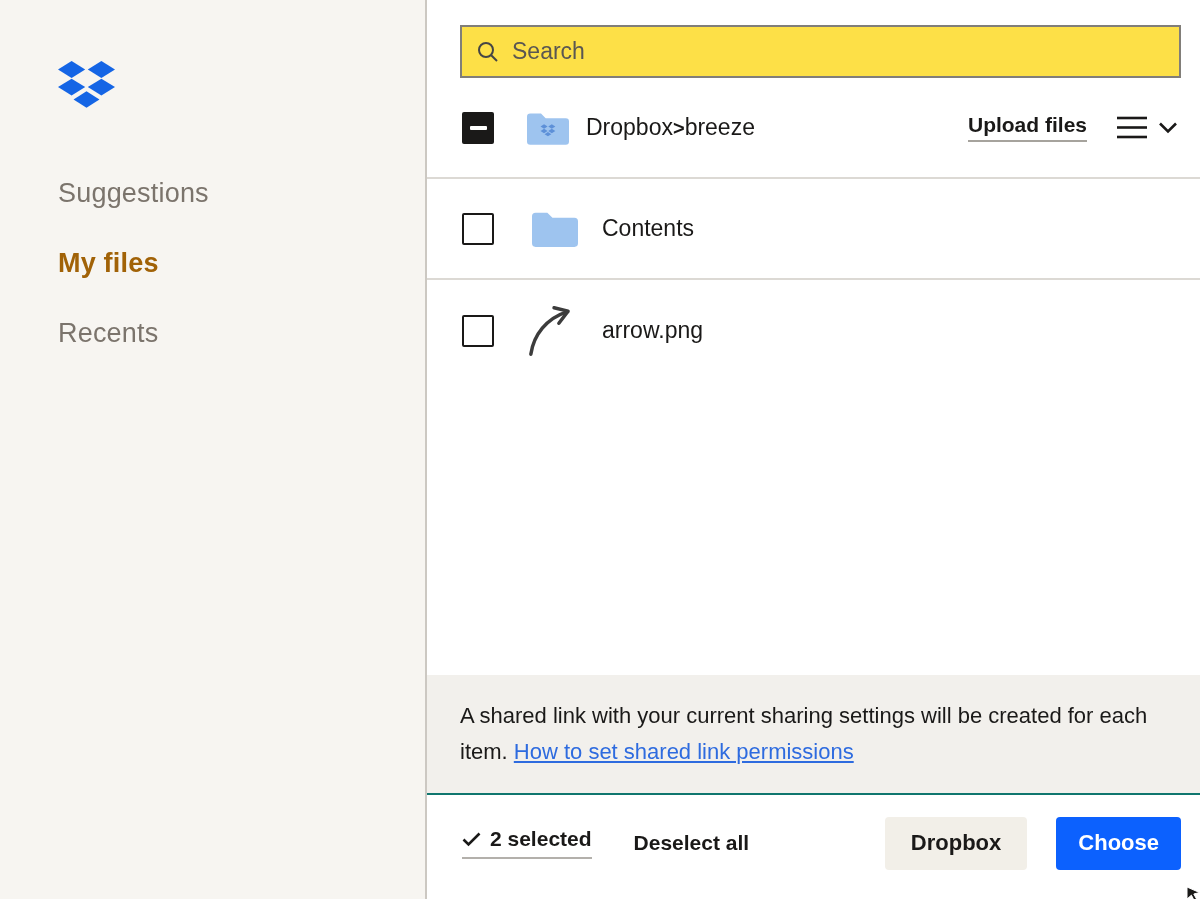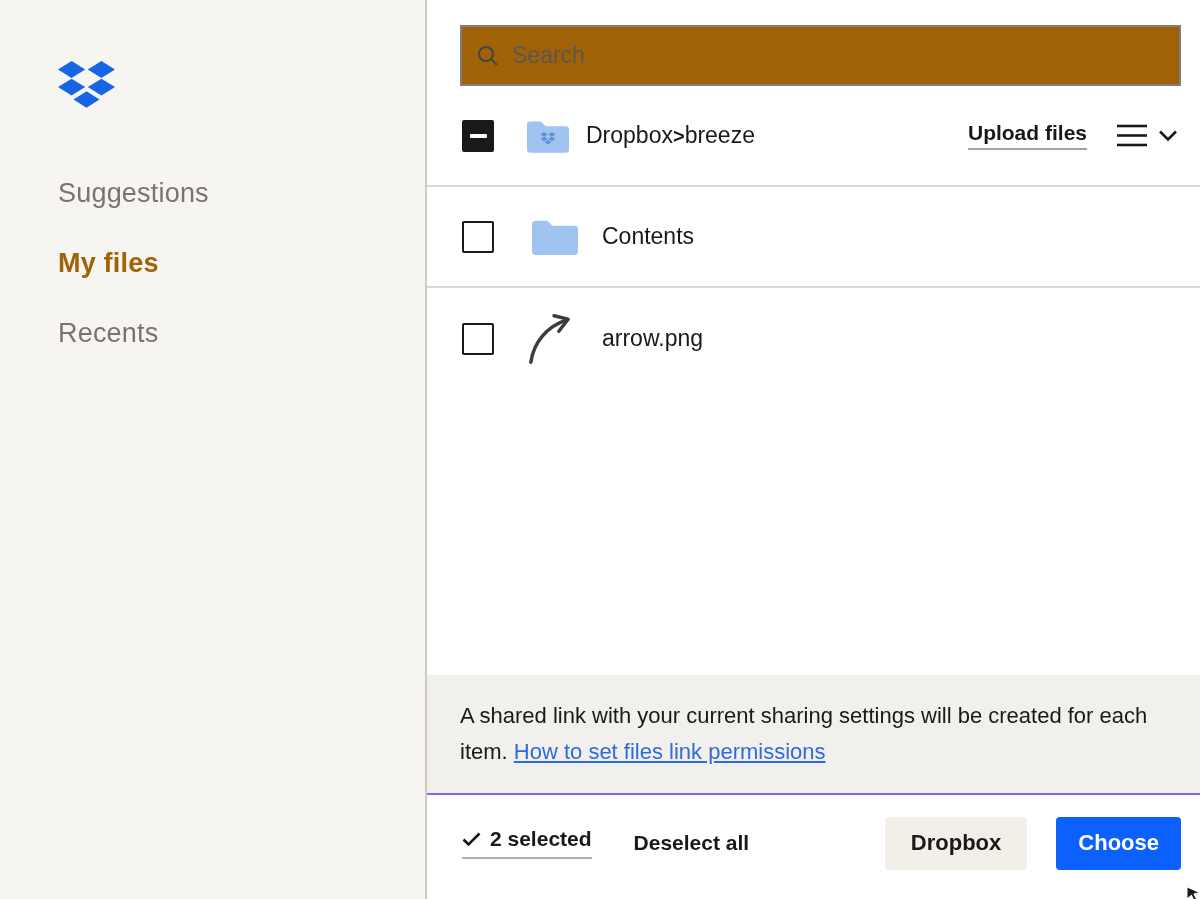--- a/index.html
+++ b/index.html
@@ -12,21 +12,21 @@
              padding:60px 0 0 58px; flex:none; }
   .logo { display:block; }
   .nav { margin-top:68px; }
   .nav-item { font-size:27px; color:#7b746c; margin-bottom:39px; cursor:pointer; letter-spacing:0.2px; }
   .nav-item.active { color:#a16207;font-weight:bold; }
 
   
   .main { flex:1; display:flex; flex-direction:column; background:#fff; position:relative; }
 
   .search-wrap { margin:25px 19px 0 33px; }
-  .search-box { height:61px; border:2px solid #817e79; background:#a16207; display:flex;
+  .search-box { height:53px; border:2px solid #817e79; background:#fde047; display:flex;
                 align-items:center; padding:0 14px; }
   .search-box svg { flex:none; margin-right:12px; }
   .search-box input { border:none; outline:none; flex:1; font-size:23px; color:#1a1918;
                       font-family:"Liberation Sans", sans-serif; background:transparent; }
   .search-box input::placeholder { color:#5a5752; opacity:1; }
 
   .crumb-row { height:101px; display:flex; align-items:center; padding:0 22px 0 35px;
                border-bottom:2px solid #dcd9d4; }
   .crumb-folder { margin-left:33px; margin-right:17px; display:flex; }
   .crumb-text { font-size:23px; display:flex; align-items:center; }
@@ -65,21 +65,21 @@
   .psd-txt2 { width:9px; height:3px; background:#8e8e8a; left:4px; top:29px; }
   .psd-pill2 { width:24px; height:10px; background:#3f4043; border-radius:4px; left:19px; top:31px; }
 
   
   .spacer { flex:1; }
   .notice { background:#f2f0ec; padding:23px 40px 23px 33px; font-size:22px; line-height:36px; }
   .notice .msg-text { color:#1a1918; }
   .notice a, .notice .msg-link { color:#2e6bdf; text-decoration:underline; cursor:pointer; }
 
   
-  .footer-bar { height:106px; background:#fff; border-top:2px solid #8b5cf6; display:flex;
+  .footer-bar { height:106px; background:#fff; border-top:2px solid #0f766e; display:flex;
                 align-items:center; padding:0 19px 8px 35px; }
   .sel-count { display:flex; align-items:center; gap:9px; font-size:21px; font-weight:700;
                border-bottom:2px solid #b3b0ab; padding-bottom:6px; cursor:pointer; }
   .deselect { font-size:21px; font-weight:700; margin-left:42px; cursor:pointer; }
   .btns { margin-left:auto; display:flex; align-items:center; gap:29px; }
   .btn { height:53px; border:none; font-family:"Liberation Sans", sans-serif; font-size:22px;
          font-weight:700; border-radius:4px; cursor:pointer; padding:0 26px; }
   .btn-cancel { background:#f2efe8; color:#1a1918; }
   .btn-choose { background:#0c61fe; color:#fff; padding:0 22px; }
 
@@ -183,21 +183,21 @@
     <path d="M31 6 L45.5 9.5 L36 22"></path>
   </svg>
 </span>
     <span class="row-label">arrow.png</span>
   </div>
 </div>
 
     <div class="spacer"></div>
 
     <div class="notice">
-      <span class="msg-text">A shared link with your current sharing settings will be created for each item. </span><span class="msg-link">How to set files link permissions</span>
+      <span class="msg-text">A shared link with your current sharing settings will be created for each item. </span><span class="msg-link">How to set shared link permissions</span>
     </div>
 
     <div class="footer-bar">
       <span class="sel-count">
         <svg width="19" height="15" viewBox="0 0 19 15" fill="none" stroke="#1a1918" stroke-width="2.6">
           <polyline points="1.5,7.5 6.5,12.5 17.5,1.5"></polyline>
         </svg>
         <span>2 selected</span>
       </span>
       <span class="deselect">Deselect all</span>

